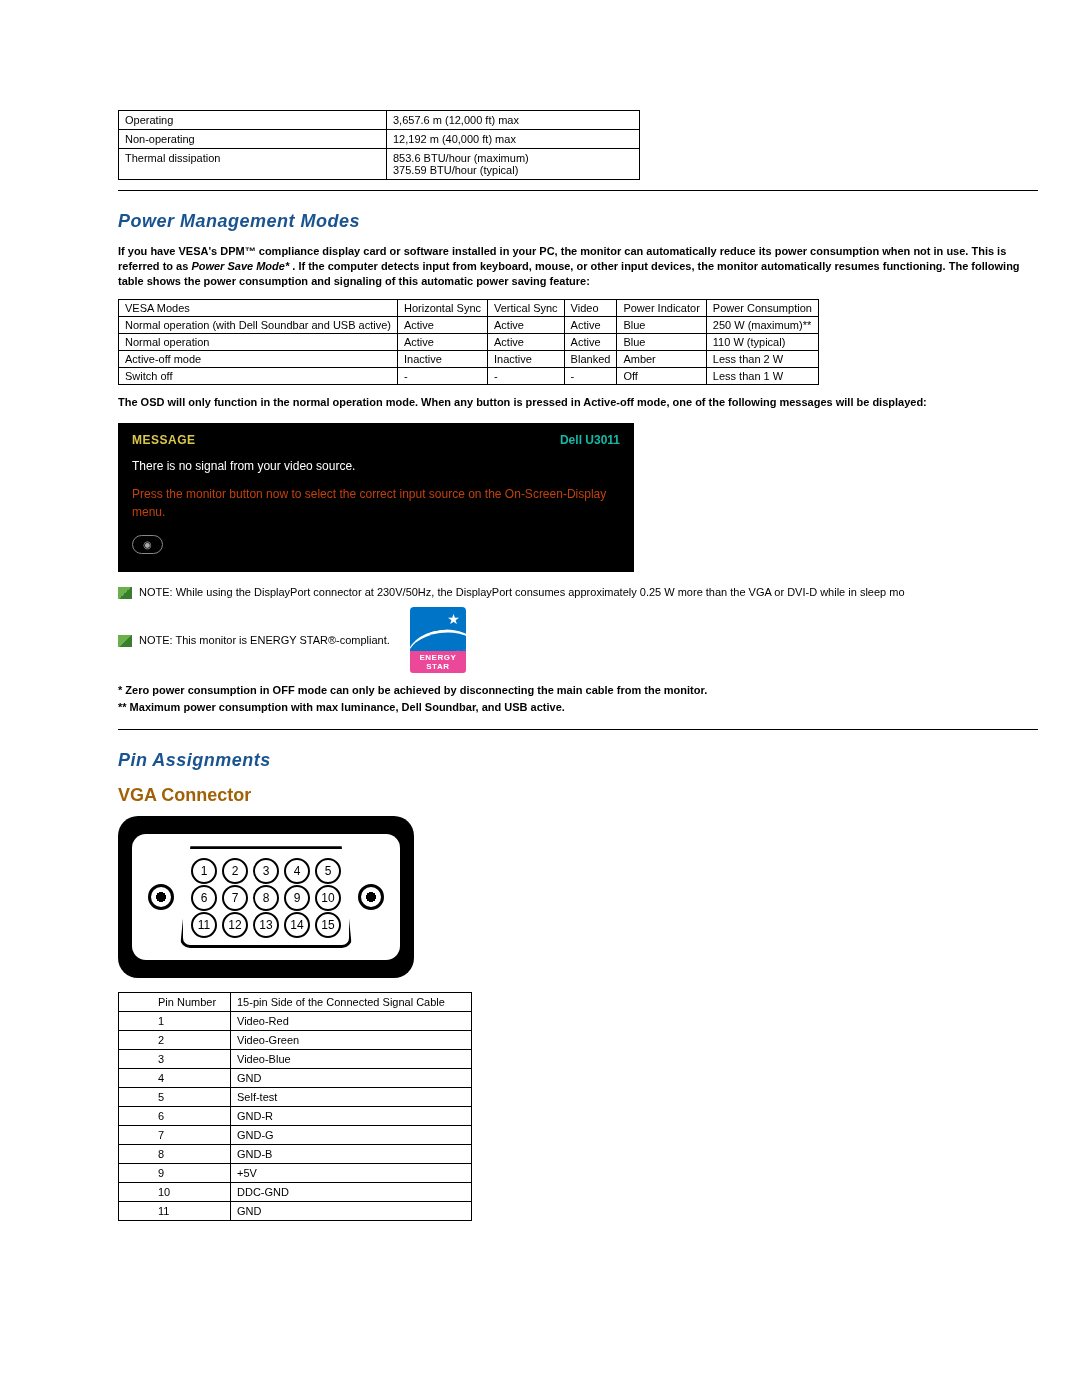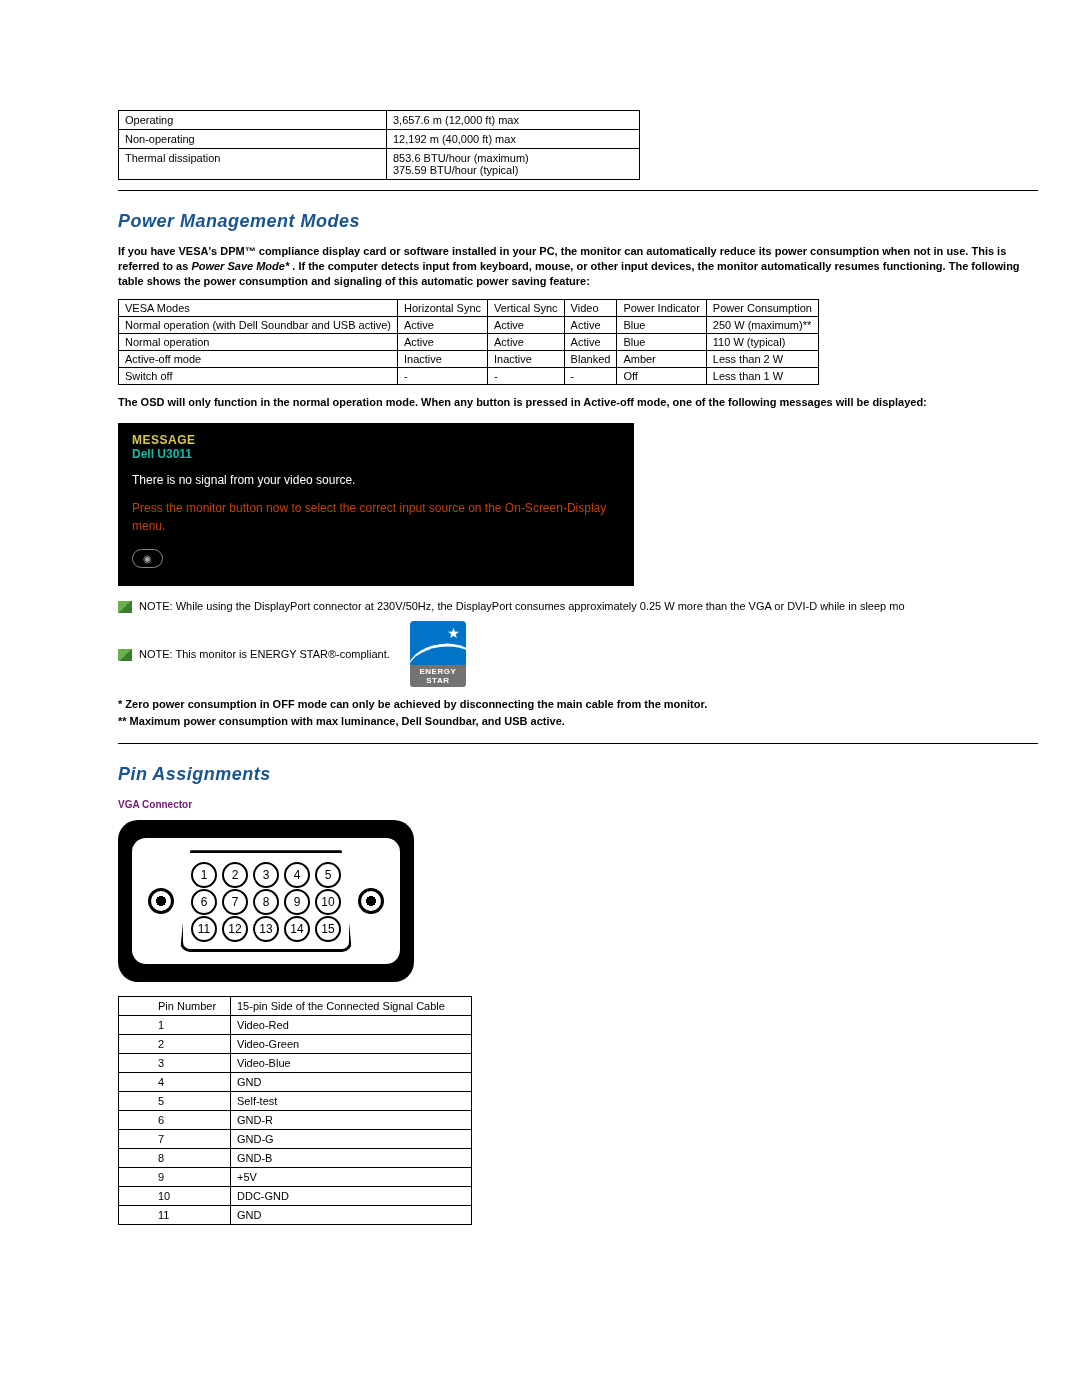--- a/index.html
+++ b/index.html
@@ -34,22 +34,22 @@
   }
   h2.section {
     color: #1a5490;
     font-size: 18px;
     font-weight: bold;
     margin: 18px 0 12px 0;
     letter-spacing: 0.5px;
     font-style: italic;
   }
   h3.sub {
-    color: #701a75;
-    font-size: 10px;
+    color: #a16207;
+    font-size: 18px;
     font-weight: bold;
     margin: 14px 0 10px 0;
   }
   .para {
     font-size: 11px;
     line-height: 1.35;
     margin: 4px 0 10px 0;
     max-width: 920px;
     font-weight: bold;
   }
@@ -71,21 +71,20 @@
     width: 516px;
     padding: 0;
     margin: 14px 0;
     font-size: 12px;
   }
   .osd-hdr {
     display: flex;
     justify-content: space-between;
     padding: 10px 14px 6px 14px;
     font-size: 12px;
-    flex-direction: column;
   }
   .osd-hdr .msg { color: #d9c74b; font-weight: bold; letter-spacing: 0.5px; }
   .osd-hdr .model { color: #14b8a6; font-weight: bold; }
   .osd-body { padding: 4px 14px 8px 14px; line-height: 1.5; }
   .osd-line1 { color: #fff; margin-bottom: 10px; }
   .osd-line2 { color: #c2410c; margin-bottom: 12px; }
   .osd-btn {
     display: inline-block;
     border: 1px solid #888;
     border-radius: 10px;
@@ -132,21 +131,21 @@
     border-radius: 50% 50% 0 0 / 100% 100% 0 0;
     transform: rotate(-8deg);
   }
   .es-top .star {
     position: absolute;
     top: 4px; right: 6px;
     color: #fff;
     font-size: 14px;
   }
   .es-text {
-    background: #737373;
+    background: #ec4899;
     color: #fff;
     font-size: 8px;
     font-weight: bold;
     padding: 2px 0;
     border-bottom-left-radius: 3px;
     border-bottom-right-radius: 3px;
     letter-spacing: 0.5px;
   }
   .vga-diagram {
     width: 268px;

